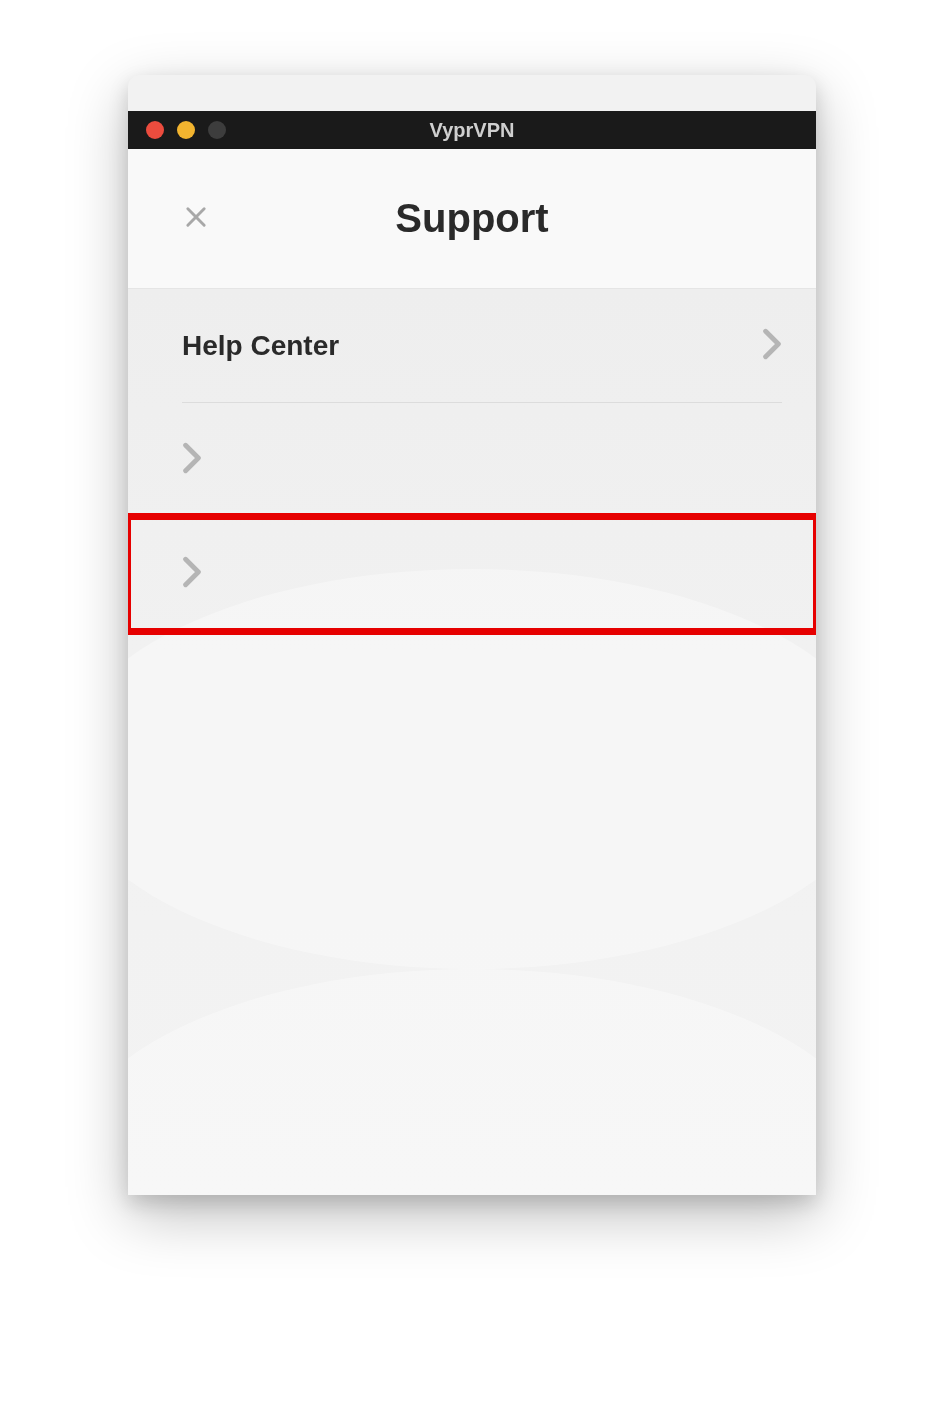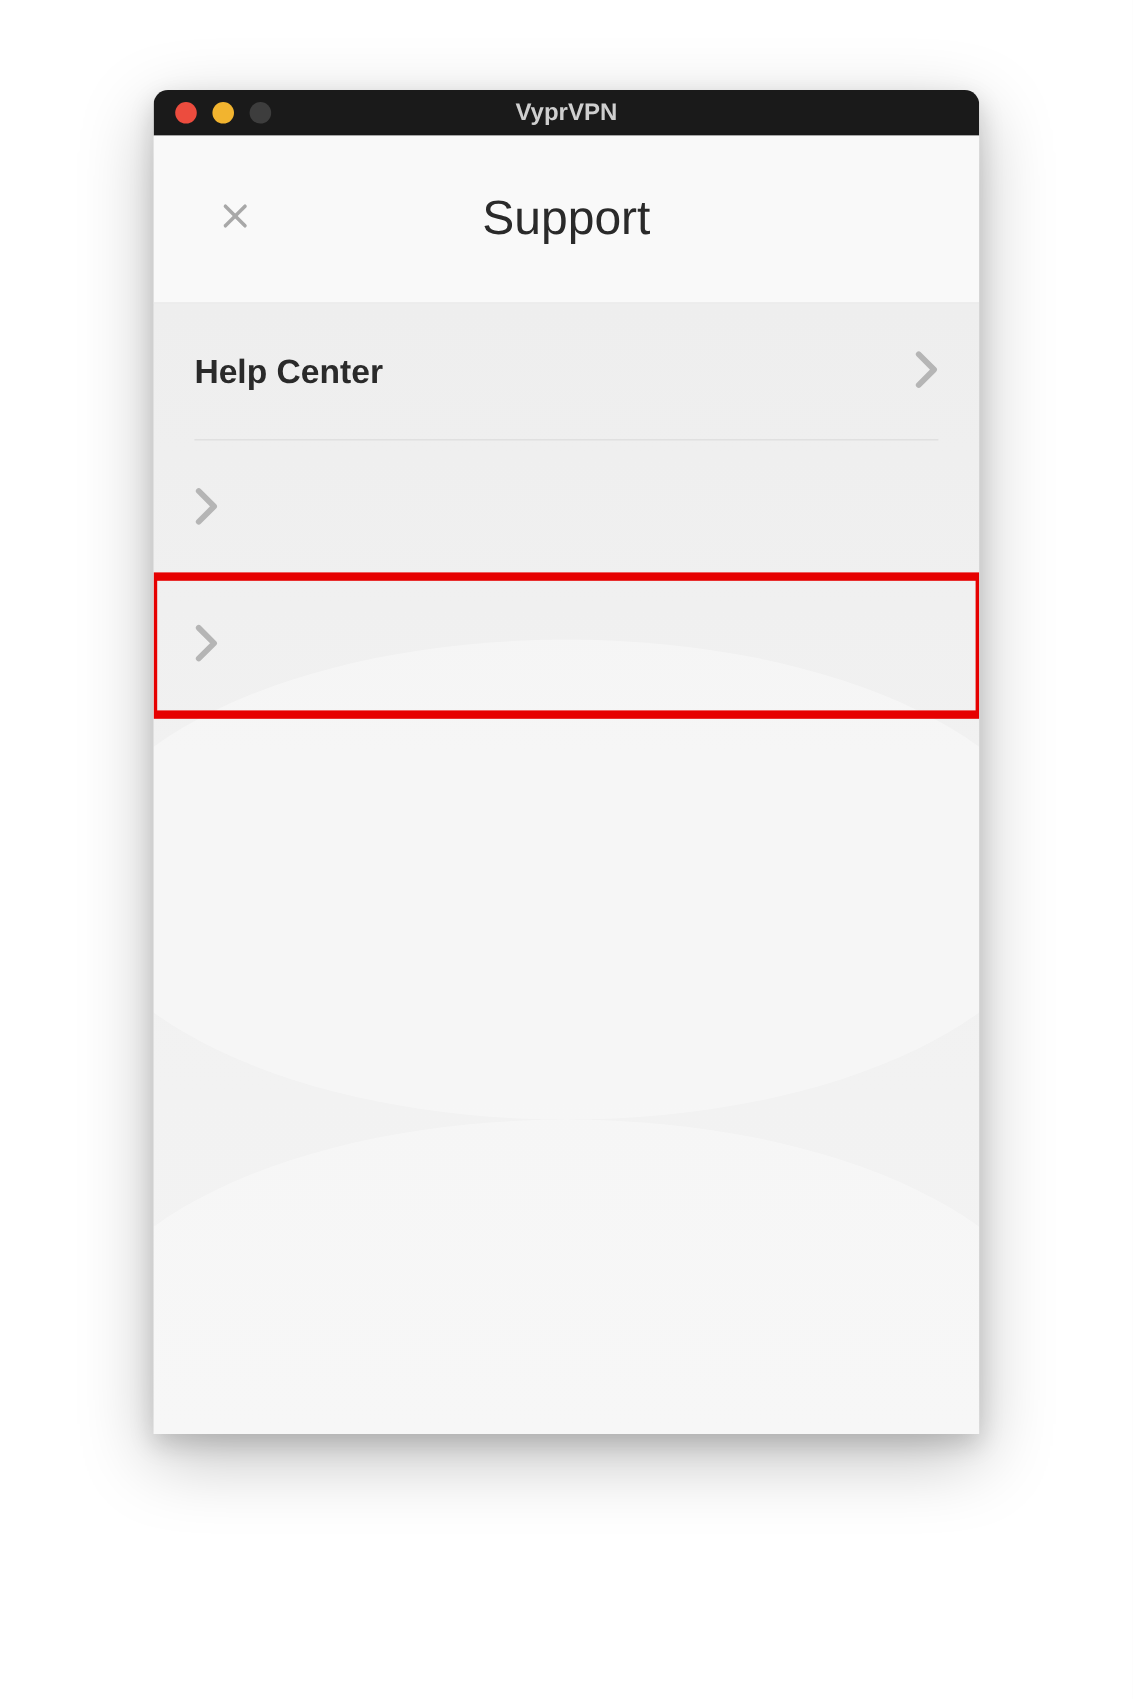--- a/index.html
+++ b/index.html
@@ -31,20 +31,21 @@
       flex-direction: column;
     }
     
     .titlebar {
       height: 38px;
       background: #1a1a1a;
       display: flex;
       align-items: center;
       position: relative;
       flex-shrink: 0;
+      margin-top: 36px;
     }
     
     .traffic-lights {
       display: flex;
       gap: 13px;
       padding-left: 18px;
       align-items: center;
     }
     
     .traffic-light {
@@ -95,21 +96,21 @@
     
     .close-btn svg {
       width: 28px;
       height: 28px;
     }
     
     .header-title {
       width: 100%;
       text-align: center;
       font-size: 40px;
-      font-weight: 400;
+      font-weight: 700;
       color: #2a2a2a;
     }
     
     .content {
       flex: 1;
       background: linear-gradient(180deg, #eeeeee 0%, #f1f1f1 40%, #f3f3f3 100%);
       position: relative;
       overflow: hidden;
     }
     
@@ -131,20 +132,21 @@
       z-index: 2;
     }
     
     .list-item {
       height: 114px;
       display: flex;
       align-items: center;
       justify-content: space-between;
       cursor: pointer;
       position: relative;
+      margin-left: 20px;
     }
     
     .list-item:not(:last-child)::after {
       content: "";
       position: absolute;
       left: 0;
       right: 0;
       bottom: 0;
       height: 1px;
       background: #dcdcdc;

